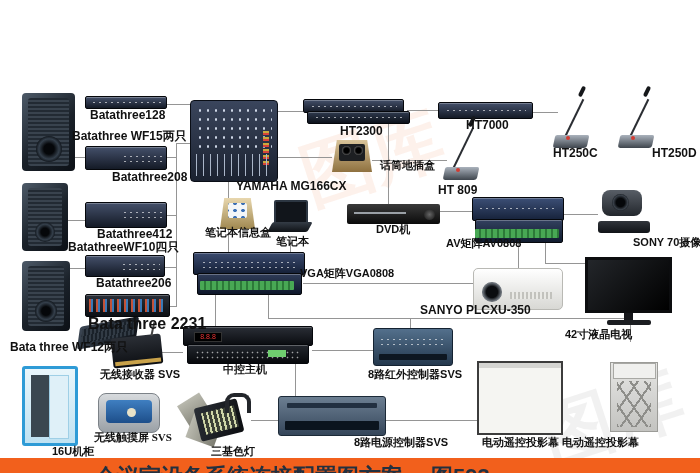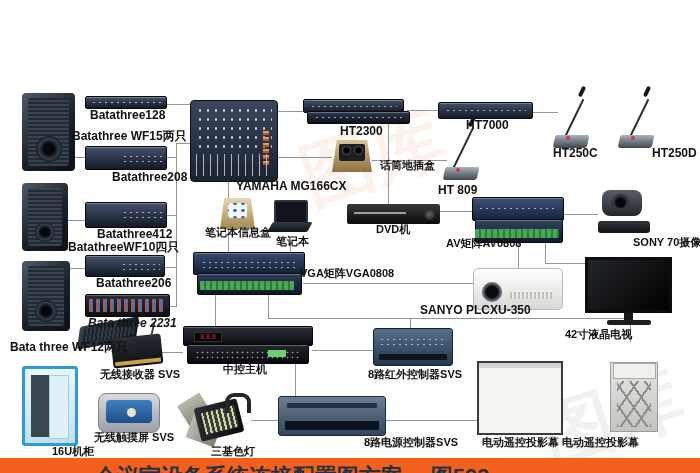--- a/index.html
+++ b/index.html
@@ -336,43 +336,43 @@
       <div class="x1"></div>
       <div class="x2"></div>
   </div>
 
   <div class="lbl" style="left:90px;top:110px;font-size:12px;">Batathree128</div>
   <div class="lbl" style="left:72px;top:131px;font-size:12px;">Batathree WF15两只</div>
   <div class="lbl" style="left:94px;top:172px;font-size:12px;padding-left:18px;">Batathree208</div>
   <div class="lbl" style="left:97px;top:229px;font-size:12px;">Batathree412</div>
   <div class="lbl" style="left:68px;top:242px;font-size:12px;">BatathreeWF10四只</div>
   <div class="lbl" style="left:96px;top:278px;font-size:12px;">Batathree206</div>
-  <div class="lbl" style="left:88px;top:318px;font-size:12px;font-style:italic;">Bata three 2231</div>
+  <div class="lbl" style="left:88px;top:318px;font-size:16px;">Bata three 2231</div>
   <div class="lbl" style="left:10px;top:342px;font-size:12px;">Bata three WF12两只</div>
   <div class="lbl" style="left:236px;top:181px;font-size:12px;">YAMAHA MG166CX</div>
   <div class="lbl" style="left:340px;top:126px;font-size:12px;">HT2300</div>
   <div class="lbl" style="left:466px;top:120px;font-size:12px;">HT7000</div>
   <div class="lbl" style="left:380px;top:160px;">话筒地插盒</div>
   <div class="lbl" style="left:438px;top:185px;font-size:12px;">HT 809</div>
   <div class="lbl" style="left:553px;top:148px;font-size:12px;">HT250C</div>
   <div class="lbl" style="left:620px;top:148px;font-size:12px;margin-left:32px;">HT250D</div>
   <div class="lbl" style="left:205px;top:227px;">笔记本信息盒</div>
   <div class="lbl" style="left:276px;top:236px;">笔记本</div>
   <div class="lbl" style="left:376px;top:224px;">DVD机</div>
   <div class="lbl" style="left:446px;top:238px;">AV矩阵AV0808</div>
   <div class="lbl" style="left:589px;top:237px;margin-left:44px;">SONY 70摄像头</div>
   <div class="lbl" style="left:300px;top:268px;">VGA矩阵VGA0808</div>
   <div class="lbl" style="left:420px;top:305px;font-size:12px;">SANYO PLCXU-350</div>
   <div class="lbl" style="left:565px;top:329px;">42寸液晶电视</div>
   <div class="lbl" style="left:223px;top:364px;">中控主机</div>
   <div class="lbl" style="left:368px;top:369px;">8路红外控制器SVS</div>
   <div class="lbl" style="left:100px;top:369px;">无线接收器 SVS</div>
-  <div class="lbl" style="left:94px;top:432px;">无线触摸屏 SVS</div>
+  <div class="lbl" style="left:94px;top:432px;font-family:Liberation Serif, serif;">无线触摸屏 SVS</div>
   <div class="lbl" style="left:52px;top:446px;text-align:right;">16U机柜</div>
-  <div class="lbl" style="left:364px;top:437px;">8路电源控制器SVS</div>
+  <div class="lbl" style="left:354px;top:437px;">8路电源控制器SVS</div>
   <div class="lbl" style="left:192px;top:446px;margin-left:19px;">三基色灯</div>
   <div class="lbl" style="left:482px;top:437px;">电动遥控投影幕</div>
   <div class="lbl" style="left:562px;top:437px;">电动遥控投影幕</div>
 
   <div class="band bottom">
     <div class="footer-clip">会议室设备系统连接配置图方案一 图593</div>
   </div>
 
 </div>
 

